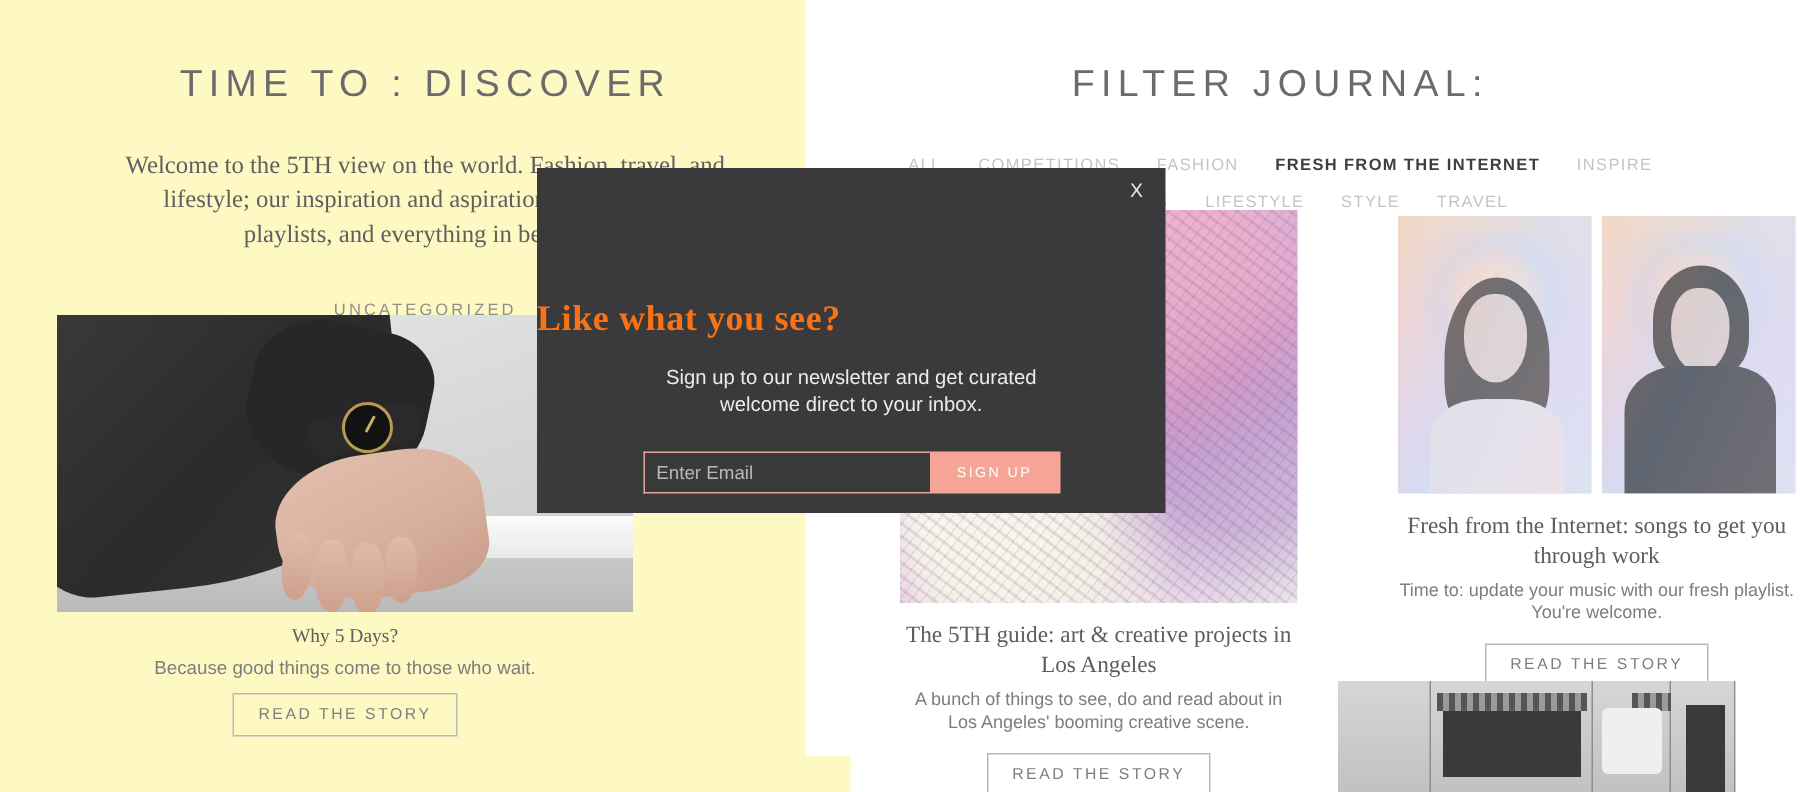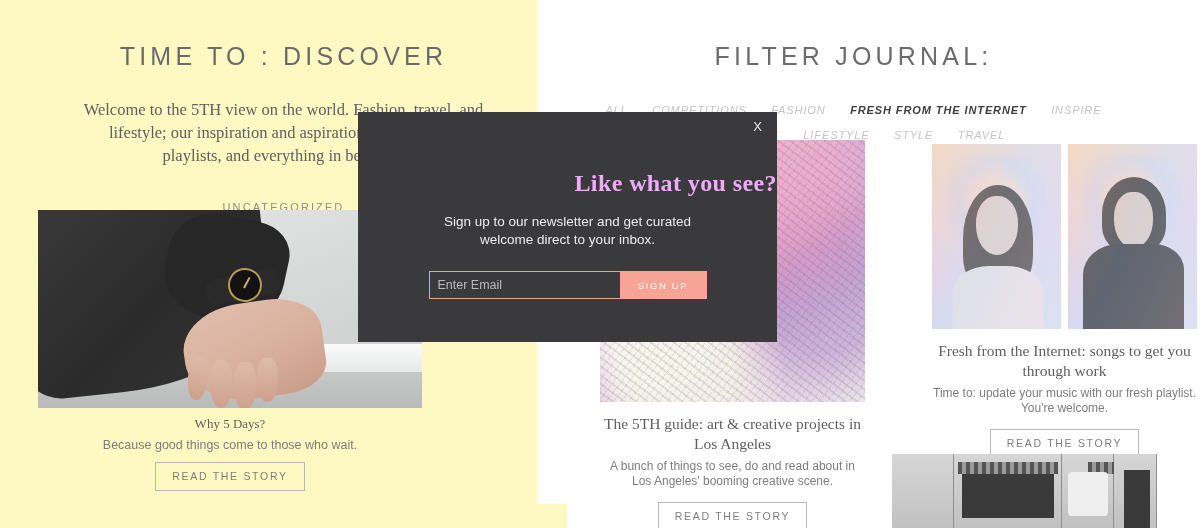--- a/index.html
+++ b/index.html
@@ -156,21 +156,20 @@
     padding: 0 10px;
   }
   .filter-nav a {
     font-size: 11px;
     letter-spacing: 0.9px;
     color: #c4c4c4;
     text-decoration: none;
     margin: 0 10px;
     white-space: nowrap;
     cursor: pointer;
-    font-style: italic;
   }
   .filter-nav a.active { color: #3f3f3f; font-weight: bold; }
 
   
   .cards {
     position: absolute; left: 0; top: 122px;
     width: 633px; height: 406px;
   }
   .card { position: absolute; text-align: center; }
   .card-a { left: 63px; top: 18px; width: 265px; }
@@ -277,25 +276,25 @@
     z-index: 50;
   }
   .modal-close {
     position: absolute; right: 9px; top: 4px;
     color: #e8e8e8; font-size: 13px;
     font-family: "Liberation Sans", sans-serif;
     cursor: pointer; padding: 4px 6px;
     line-height: 1;
   }
   .modal-head {
-    text-align: right;
-    margin-top: 58px;
+    text-align: left;
+    margin-top: 88px;
     font-family: "Liberation Serif", serif;
     font-size: 24px; font-weight: bold;
-    color: #f0abfc;
+    color: #f97316;
     letter-spacing: 0.4px;
   }
   .modal-sub {
     text-align: center;
     margin: 16px auto 0;
     width: 290px;
     font-size: 13.5px;
     color: #eceaea;
     line-height: 1.34;
   }

